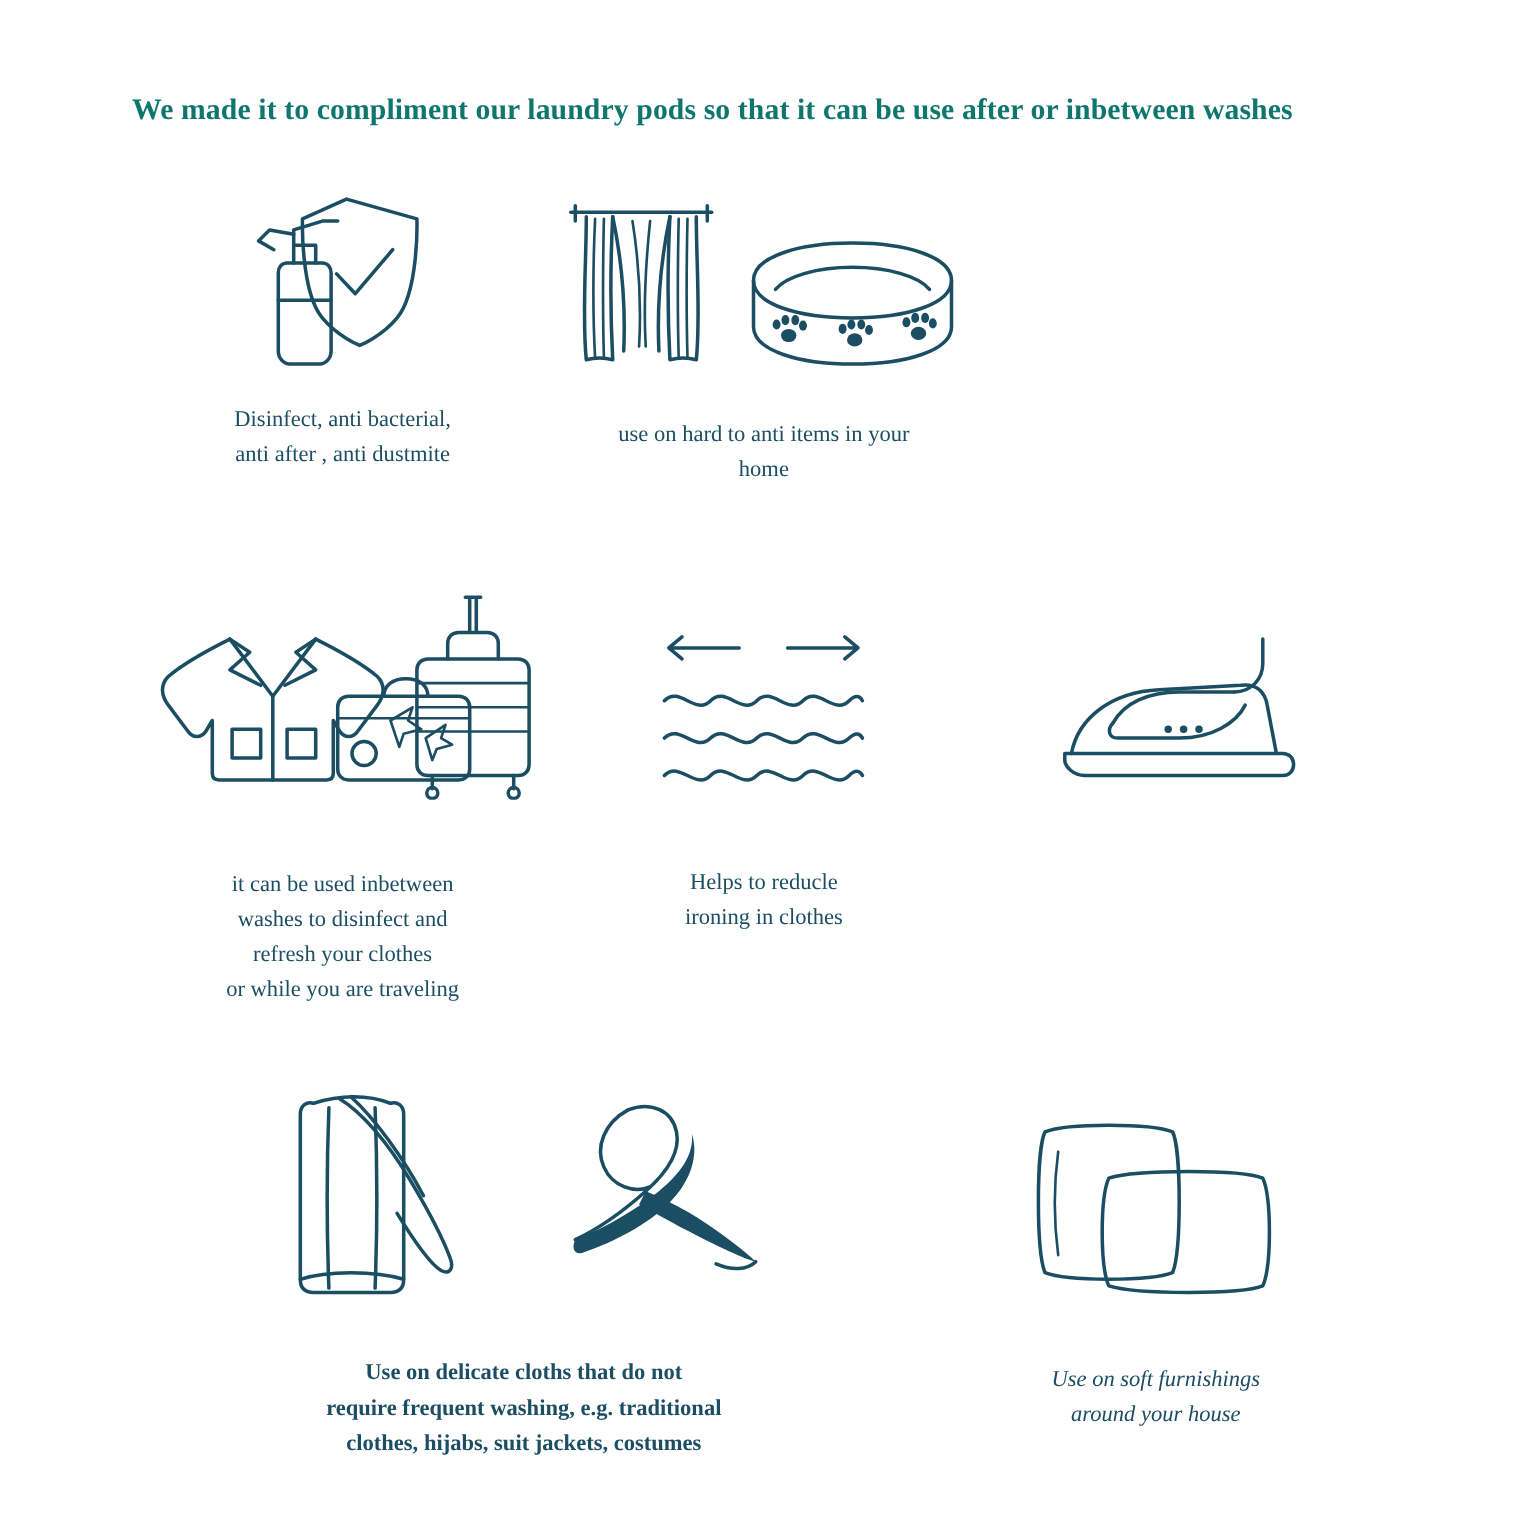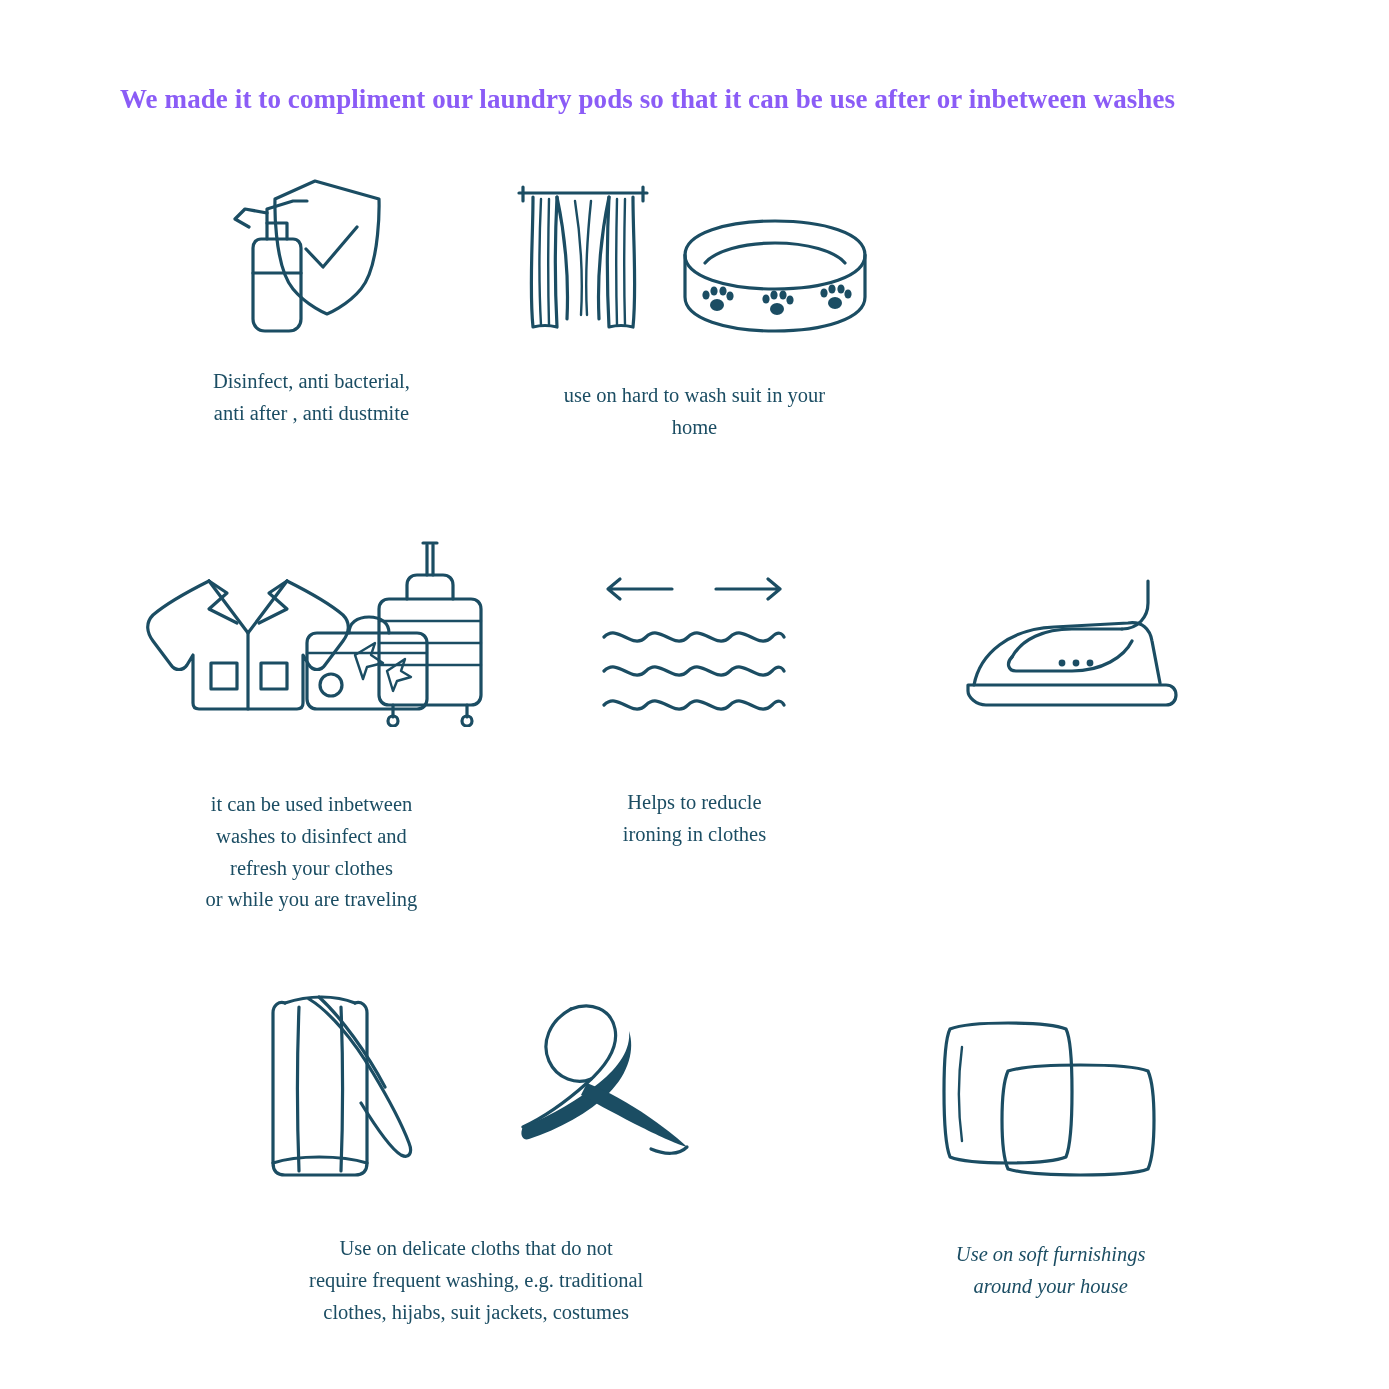--- a/index.html
+++ b/index.html
@@ -20,21 +20,21 @@
     height: 1389px;
     box-sizing: border-box;
     padding: 80px 120px 0 120px;
   }
   .headline {
     font-family: "Liberation Serif", serif;
     font-weight: bold;
     font-size: 27px;
     line-height: 1.45;
     letter-spacing: 0.1px;
-    color: #8b5cf6;
+    color: #0f766e;
     max-width: 1120px;
     margin: 0 0 40px 0;
   }
   .grid {
     display: block;
   }
   .row {
     display: flex;
     width: 100%;
   }
@@ -70,21 +70,21 @@
   
   .row2 { height: 400px; margin-top: 48px; }
   .row2 .cell { width: 33.33%; }
   .row2 .art { height: 190px; }
   .r2c1 .caption { margin-top: 62px; }
   .r2c2 .caption { margin-top: 60px; }
   .r2c3 .caption { margin-top: 34px; }
 
   
   .row3 { height: 360px; margin-top: 40px; }
-  .row3 .cellwide { width: 62%; display: flex; flex-direction: column; align-items: center; }
+  .row3 .cellwide { width: 62%; display: flex; flex-direction: column; align-items: center; font-weight: bold; }
   .row3 .cellnarrow { width: 38%; display: flex; flex-direction: column; align-items: center; font-style: italic; }
   .row3 .art { height: 210px; }
   .pairart { display: flex; align-items: flex-end; gap: 34px; }
   .r3c1 .caption { margin-top: 46px; }
   .r3c2 .caption { margin-top: 52px; }
 
   svg { display: block; }
   .ln {
     fill: none;
     stroke: #1b4d63;
@@ -168,21 +168,21 @@
               <ellipse cx="274" cy="116" rx="3.6" ry="4.6"></ellipse>
               <ellipse cx="281" cy="121" rx="3.6" ry="4.6"></ellipse>
               <ellipse cx="326" cy="124" rx="7" ry="6"></ellipse>
               <ellipse cx="315" cy="114" rx="3.6" ry="4.6"></ellipse>
               <ellipse cx="323" cy="110" rx="3.6" ry="4.6"></ellipse>
               <ellipse cx="332" cy="110" rx="3.6" ry="4.6"></ellipse>
               <ellipse cx="339" cy="115" rx="3.6" ry="4.6"></ellipse>
             </g>
           </svg>
         </div>
-        <div class="caption">use on hard to wash suit in your
+        <div class="caption">use on hard to anti items in your
 home</div>
       </div>
 
     </div>
 
     <div class="row row2">
 
       <div class="cell r2c1">
         <div class="art">
           <svg width="360" height="190" viewBox="0 0 360 190">

